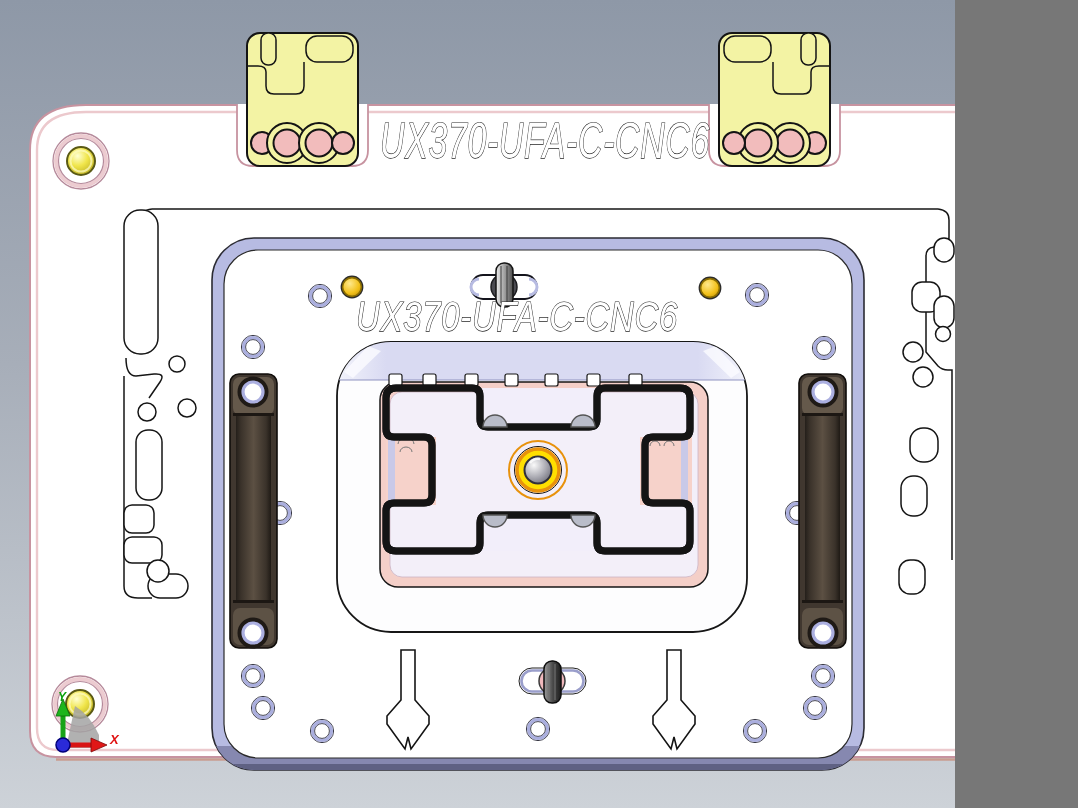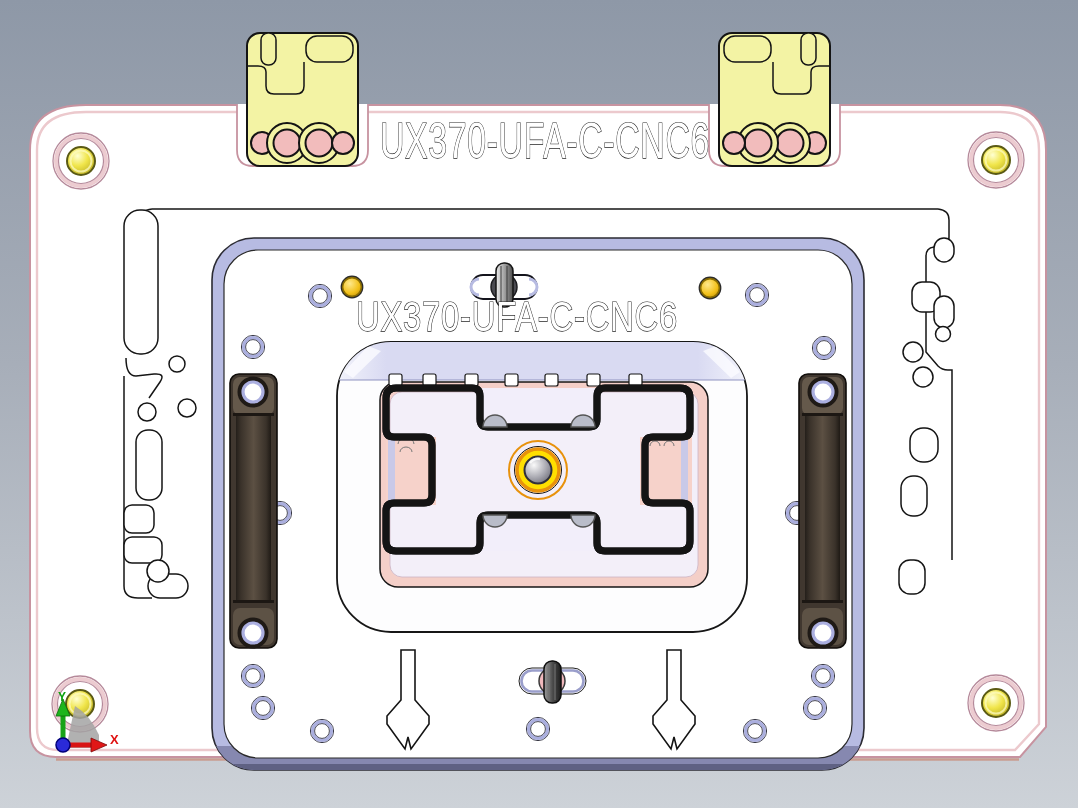--- a/index.html
+++ b/index.html
@@ -1,21 +1,22 @@
 <!DOCTYPE html>
 <html><head>
 <meta charset="utf-8">
 <style>
   html,body{margin:0;padding:0;background:#777;}
   .viewport{
     position:relative;
-    width:1078px;height:808px;
+    width:955px;height:808px;
     overflow:hidden;
     background:linear-gradient(to bottom,#8e98a7 0%,#a7aeb9 45%,#cdd2d8 100%);
     font-family:"Liberation Sans",sans-serif;
+    font-style:italic;
   }
   svg{position:absolute;left:0;top:0;}
   text.engraved{
     fill:#ffffff;stroke:#1f1f1f;stroke-width:1.25;paint-order:stroke;
     font-family:"Liberation Sans",sans-serif;letter-spacing:1px;
   }
   text.axis{font-family:"Liberation Sans",sans-serif;font-weight:bold;}
 </style>
 </head>
 <body>

